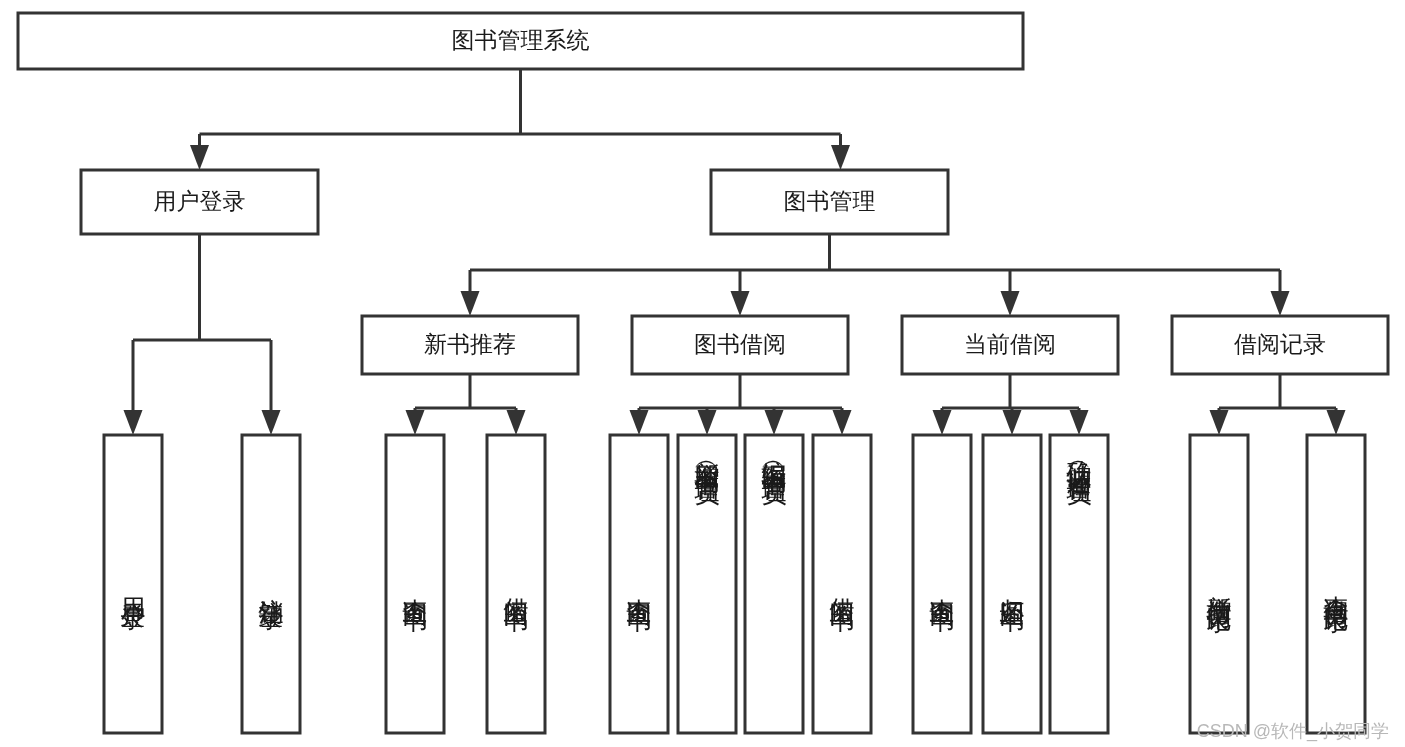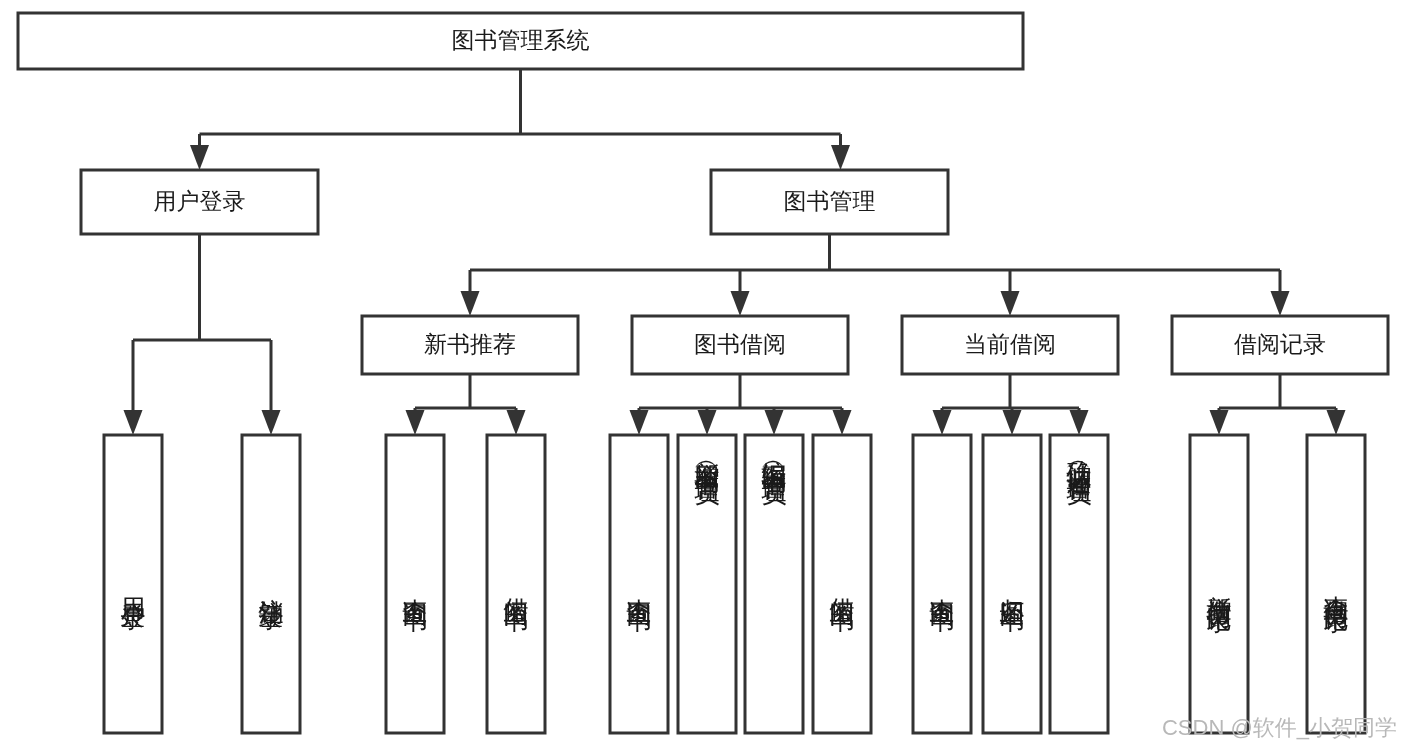--- a/index.html
+++ b/index.html
@@ -59,24 +59,24 @@
     text-orientation: upright;
     font-family: "Liberation Sans", "DejaVu Sans", sans-serif;
     font-size: 25px;
     line-height: 1;
     letter-spacing: 3px;
     color: #1a1a1a;
     white-space: nowrap;
   }
   .watermark {
     position: absolute;
-    right: 8px;
+    right: 16px;
     bottom: 4px;
     font-family: "Liberation Sans", "DejaVu Sans", sans-serif;
-    font-size: 22px;
+    font-size: 18px;
     color: #b8b8b8;
     white-space: nowrap;
     pointer-events: none;
   }
 </style>
 </head>
 <body>
 
 <div id="diagram-root">
 

